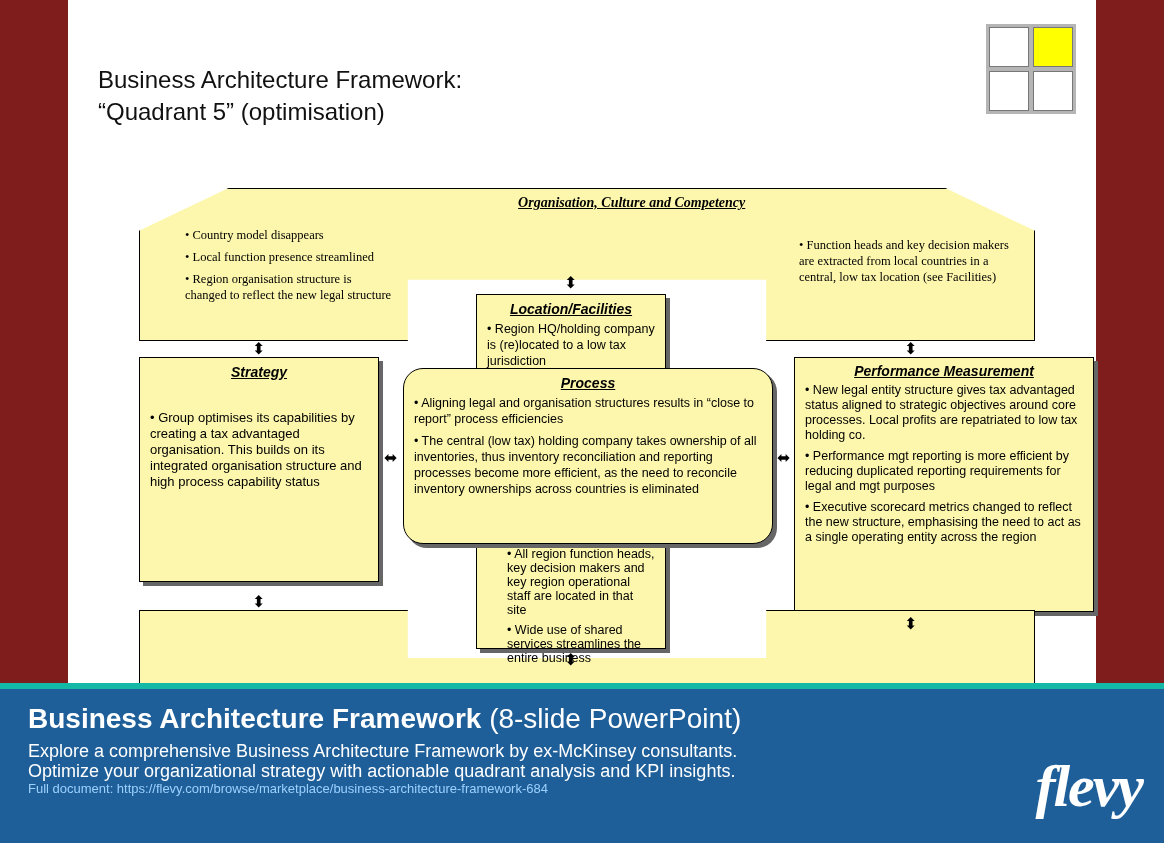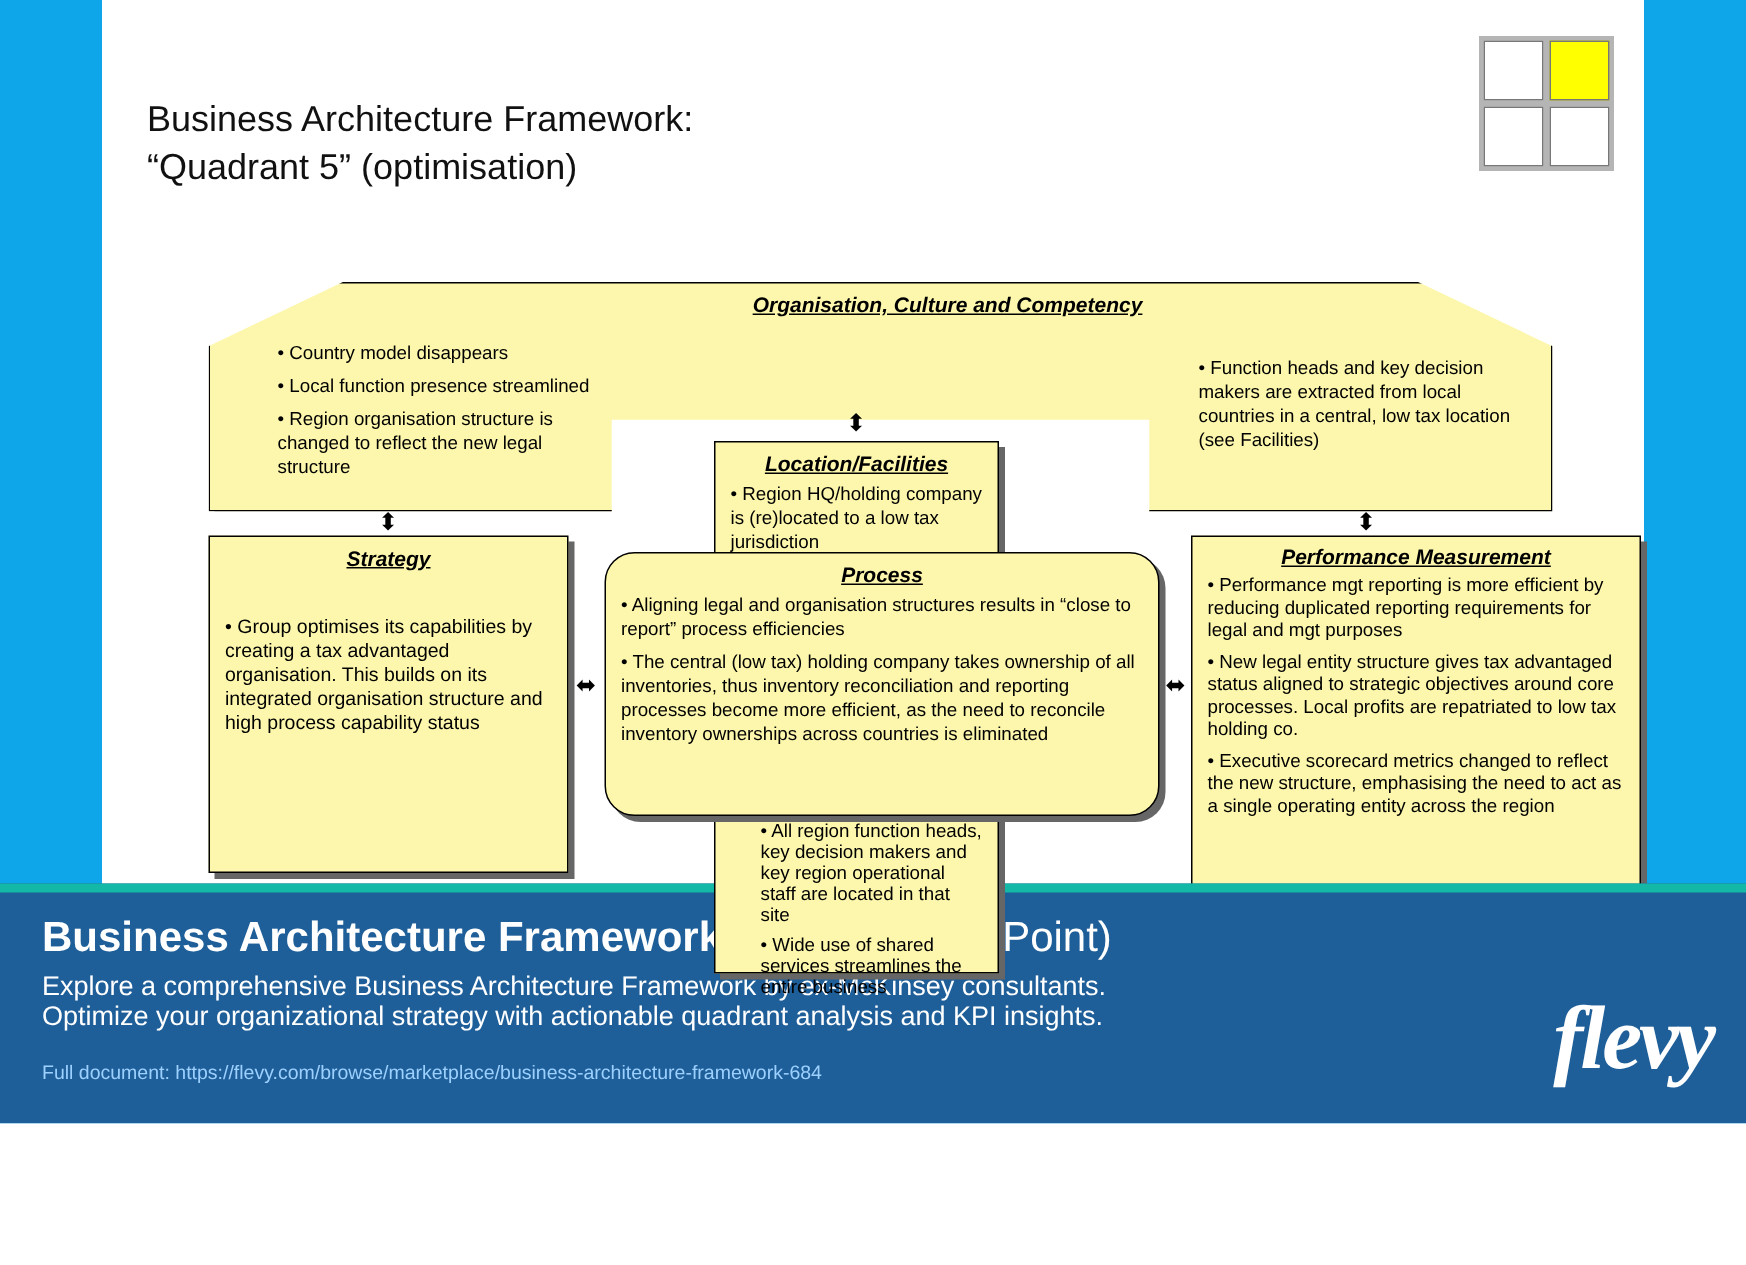--- a/index.html
+++ b/index.html
@@ -1,17 +1,17 @@
 <!DOCTYPE html>
 <html><head>
 <meta charset="utf-8">
 <style>
   html,body{margin:0;padding:0;font-family:Arial,Helvetica,sans-serif;}
   .page{
-    width:1164px;height:749px;background:#0ea5e9;position:relative;overflow:hidden;
+    width:1164px;height:843px;background:#7f1d1d;position:relative;overflow:hidden;
   }
   .slide{
     position:absolute;left:68px;top:0;width:1028px;height:686px;
     background:#ffffff;box-sizing:border-box;
   }
   
   .minigrid{
     position:absolute;right:20px;top:24px;display:grid;
     grid-template-columns:40px 40px;grid-template-rows:40px 40px;gap:4px;
     background:#b5b5b5;padding:3px;
@@ -29,20 +29,21 @@
     font-size:13px;line-height:16px;color:#000;
   }
   .bhdr{font-weight:bold;font-style:italic;text-decoration:underline;text-align:center;margin:0 0 4px;font-size:14px;}
   .para {margin:0 0 6px;}
   
   .topwide{
     left:71px;top:188px;width:896px;
     clip-path:polygon(10% 0,90% 0,100% 28%,100% 100%,70% 100%,70% 60%,30% 60%,30% 100%,0 100%,0 28%);
     padding-top:8px;
     height:153px;
+    font-family:Liberation Serif, serif;
   }
   
   .topwide .center{position:absolute;left:34%;top:6px;width:42%;}
   .topwide .left{position:absolute;left:45px;top:38px;width:210px;font-size:12.5px;}
   .topwide .right{position:absolute;right:25px;top:48px;width:210px;font-size:12.5px;}
   
   .strat{left:71px;top:357px;width:240px;height:225px;}
   
   .perf{left:726px;top:357px;width:300px;height:255px;font-size:12.5px;line-height:15px;}
   
@@ -58,21 +59,21 @@
   .conn{position:absolute;font-size:16px;color:#000;line-height:1;user-select:none;}
   
   .footer{
     position:absolute;left:0;right:0;bottom:0;height:160px;
     background:#1f5f99;border-top:6px solid #14b8a6;box-sizing:border-box;
     padding:14px 28px 0;color:#ffffff;
   }
   .ftitle{font-size:28px;font-weight:300;}
   .ftitle b{font-weight:700;}
   .fdesc{margin-top:6px;font-size:18px;line-height:20px;max-width:740px;}
-  .furl{margin-top:20px;font-size:13px;color:#9cd0ff;}
+  .furl{margin-top:0;font-size:13px;color:#9cd0ff;}
   .flogo{
     position:absolute;right:22px;bottom:22px;
     font-family:Georgia,"Times New Roman",serif;
     font-style:italic;font-weight:700;font-size:60px;color:#ffffff;letter-spacing:-2px;
   }
 </style>
 </head>
 <body>
 
 <div class="page">
@@ -120,22 +121,22 @@
     </div>
 
     <div class="ybox proc">
       <p class="bhdr">Process</p>
       <p class="para">• Aligning legal and organisation structures results in “close to report” process efficiencies</p>
       <p class="para">• The central (low tax) holding company takes ownership of all inventories, thus inventory reconciliation and reporting processes become more efficient, as the need to reconcile inventory ownerships across countries is eliminated</p>
     </div>
 
     <div class="ybox perf">
       <p class="bhdr">Performance Measurement</p>
+      <p class="para">• New legal entity structure gives tax advantaged status aligned to strategic objectives around core processes. Local profits are repatriated to low tax holding co.</p>
       <p class="para">• Performance mgt reporting is more efficient by reducing duplicated reporting requirements for legal and mgt purposes</p>
-      <p class="para">• New legal entity structure gives tax advantaged status aligned to strategic objectives around core processes. Local profits are repatriated to low tax holding co.</p>
       <p class="para">• Executive scorecard metrics changed to reflect the new structure, emphasising the need to act as a single operating entity across the region</p>
     </div>
 
     <div class="ybox botwide"></div>
 
     <span class="conn" style="left:496px;top:275px;">⬍</span>
     <span class="conn" style="left:184px;top:341px;">⬍</span>
     <span class="conn" style="left:836px;top:341px;">⬍</span>
     <span class="conn" style="left:316px;top:450px;">⬌</span>
     <span class="conn" style="left:709px;top:450px;">⬌</span>

